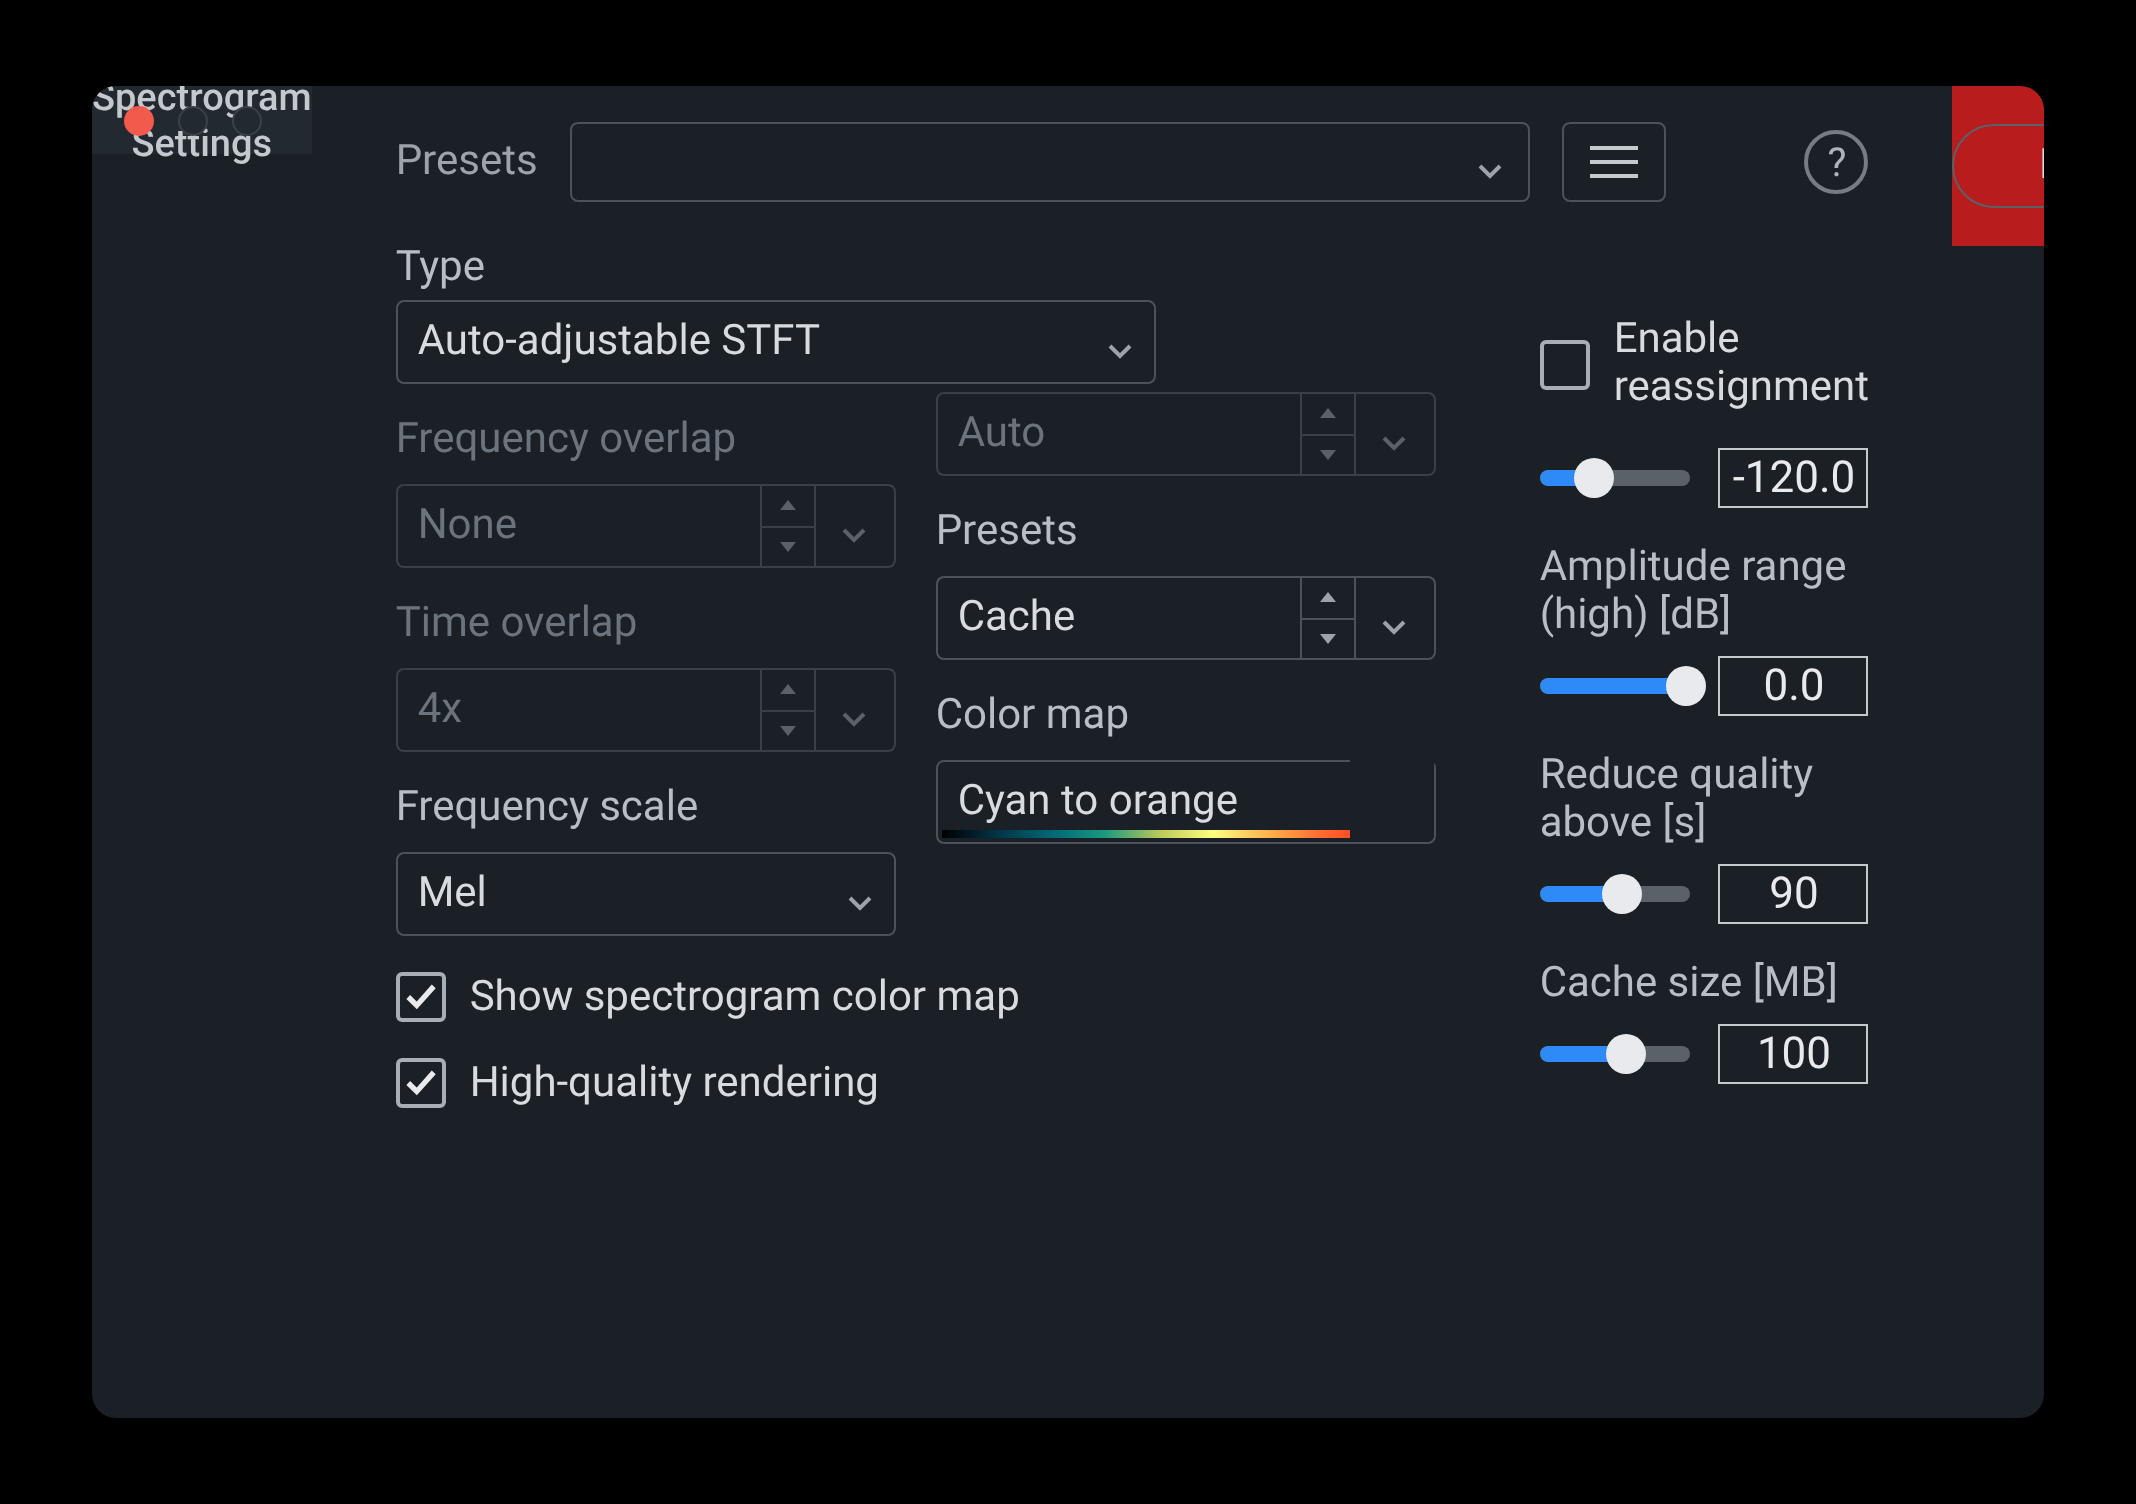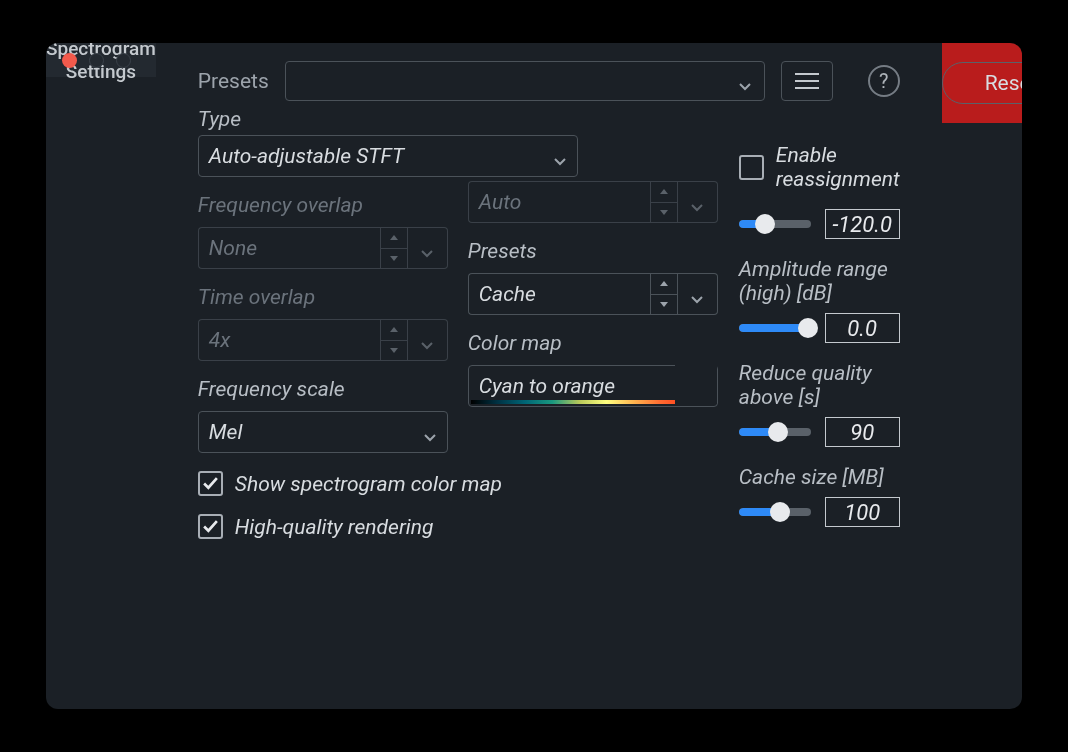--- a/index.html
+++ b/index.html
@@ -102,23 +102,22 @@
       border: 2px solid #757c84;
       border-radius: 50%;
       display: flex;
       align-items: center;
       justify-content: center;
       color: #aeb4ba;
       font-size: 20px;
     }
     .columns {
       display: flex;
-      gap: 21px;
-      margin-top: 6px;
-      font-style: italic;
+      gap: 52px;
+      margin-top: 21px;
     }
     .left-col {
       display: flex;
       flex-direction: column;
       gap: 4px;
     }
     .left-grid {
       display: grid;
       grid-template-columns: 250px 250px;
       column-gap: 20px;

